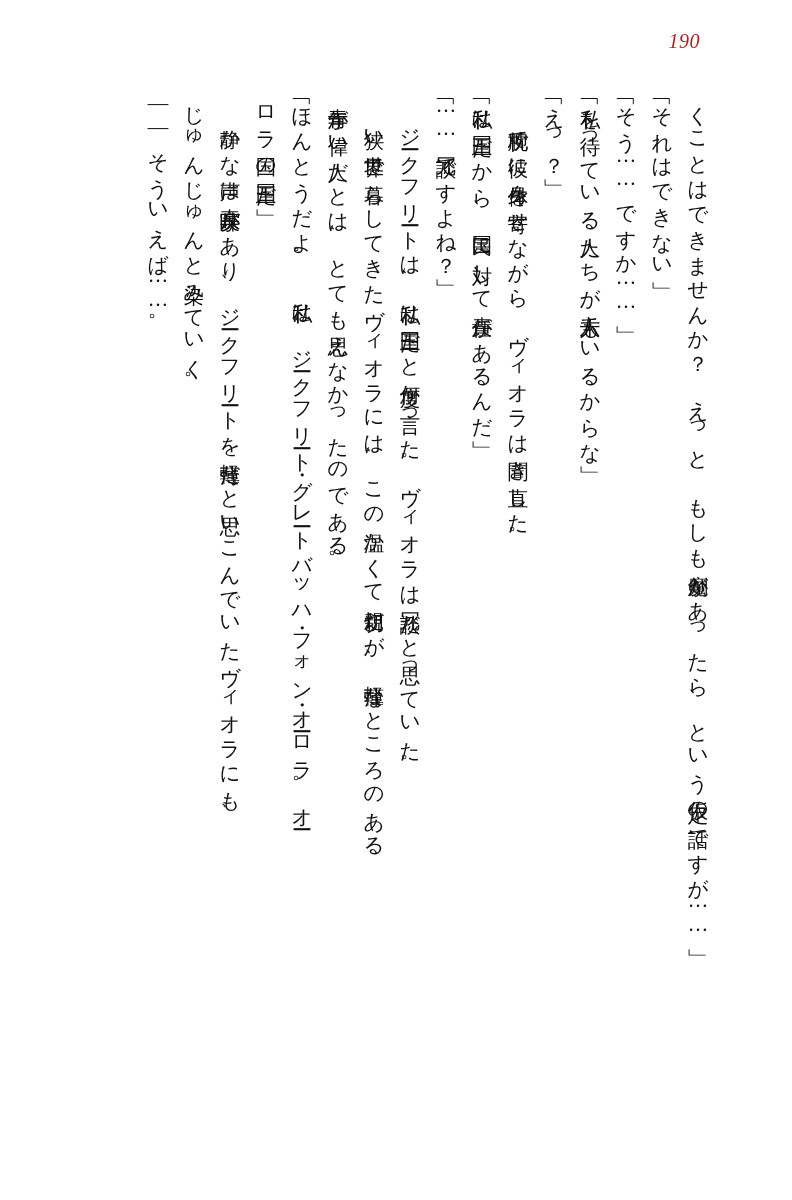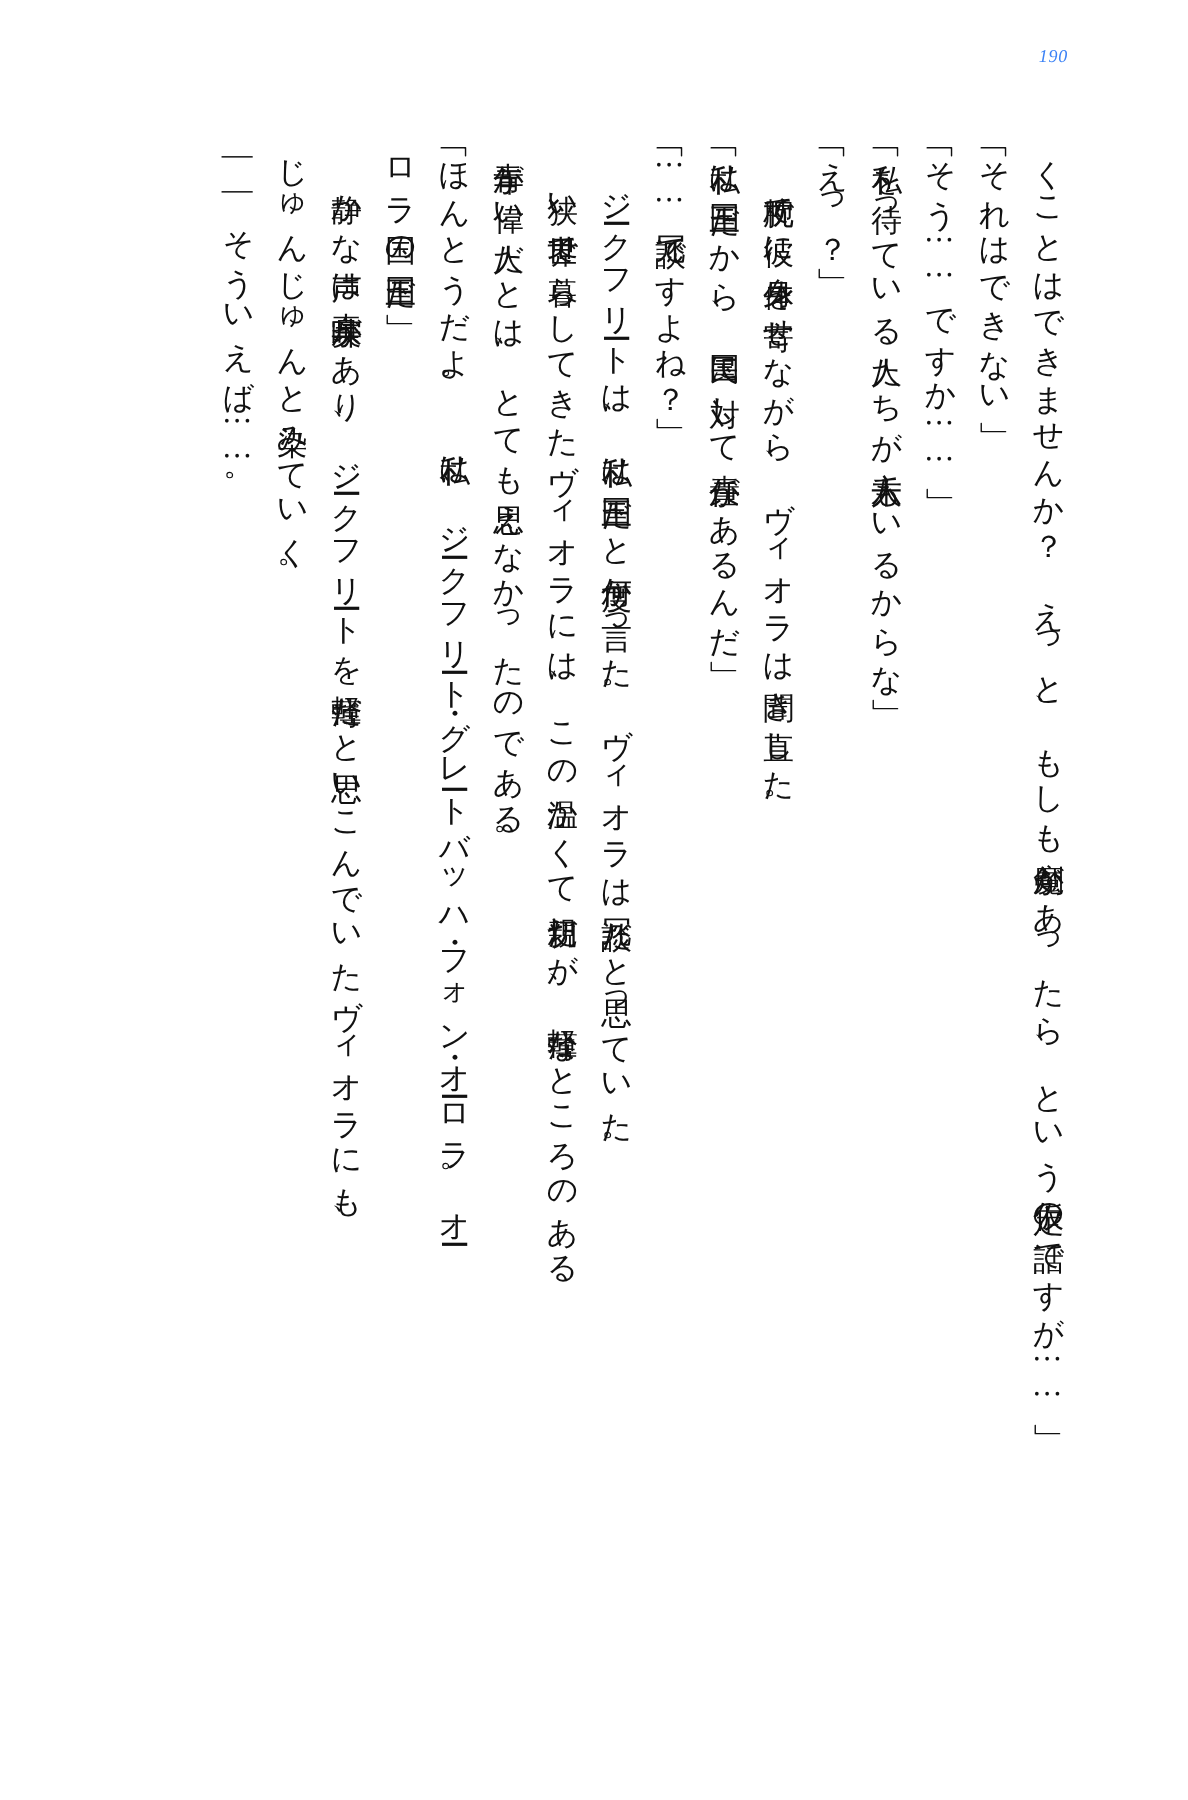--- a/index.html
+++ b/index.html
@@ -19,26 +19,26 @@
     position: absolute;
     left: 0;
     top: 0;
     width: 792px;
     height: 1200px;
     background: #ffffff;
   }
   .page-number {
     position: absolute;
     top: 30px;
-    right: 80px;
+    right: 92px;
     font-family: "Liberation Serif", "DejaVu Serif", serif;
     font-style: italic;
-    font-size: 12px;
+    font-size: 20px;
     letter-spacing: 0.5px;
-    color: #3b82f6;
+    color: #b91c1c;
   }
   .text-block {
     position: absolute;
     top: 92px;
     left: 86px;
     width: 630px;
     height: 1060px;
     writing-mode: vertical-rl;
     text-orientation: upright;
     font-family: "Liberation Serif", "DejaVu Serif", serif;

